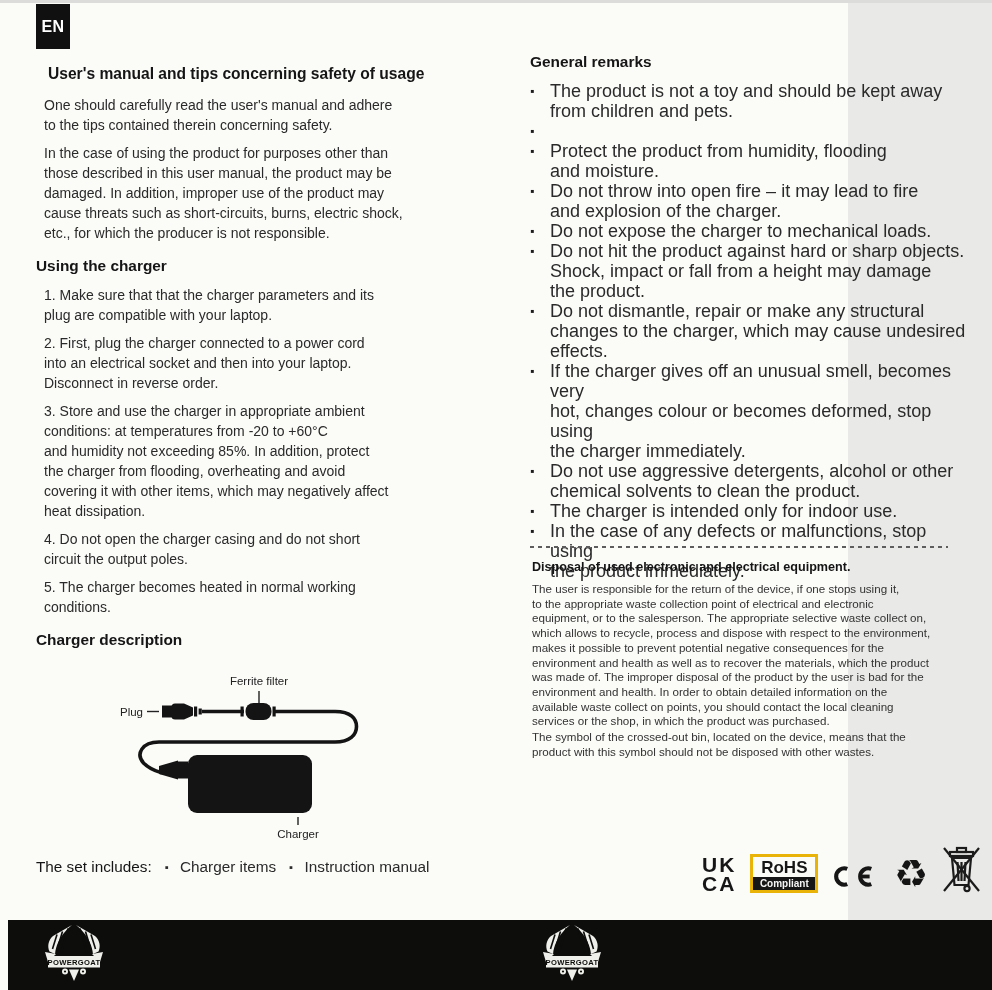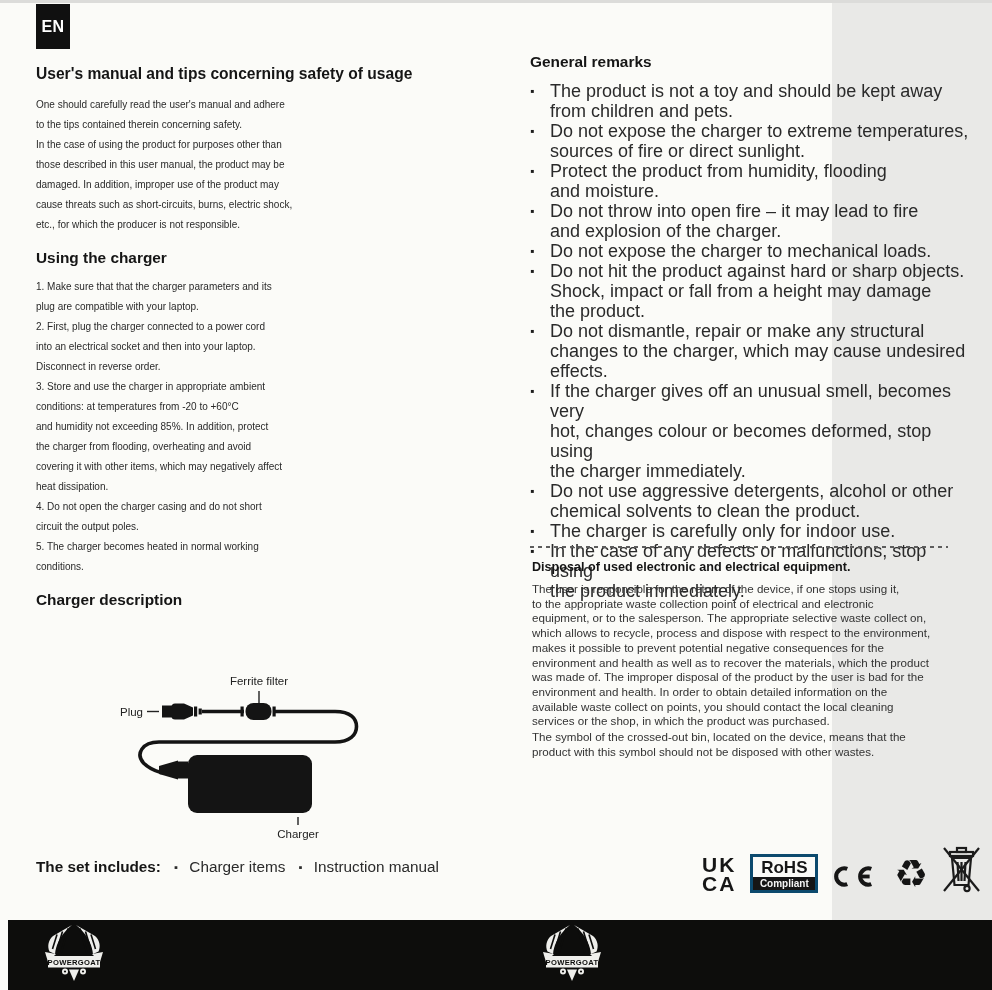--- a/index.html
+++ b/index.html
@@ -1,58 +1,58 @@
 <!DOCTYPE html>
 <html><head>
 <meta charset="utf-8">
 <style>
   html,body{margin:0;padding:0;}
   body{width:992px;height:990px;overflow:hidden;background:#e9e9e7;}
   .page{position:relative;width:832px;height:990px;background:#fbfbf8;
-        font-family:"Liberation Sans","DejaVu Sans",sans-serif;color:#2a2a2a;}
+        font-family:"Liberation Sans","DejaVu Sans",sans-serif;color:#2a2a2a;padding-left:16px;}
   .top-edge{position:absolute;left:0;top:0;width:992px;height:3px;background:#dcdcda;}
 
   
   .en-badge{position:absolute;left:36px;top:4px;width:34px;height:45px;background:#101010;
             color:#fff;font-weight:bold;font-size:16px;display:flex;align-items:center;justify-content:center;
             letter-spacing:.5px;}
 
   
   .col-left{position:absolute;left:36px;top:64px;width:448px;}
   .col-right{position:absolute;left:530px;top:52px;width:440px;}
 
-  h2.sec{font-size:15.6px;font-weight:bold;color:#151515;margin:0 0 11px 0;line-height:20px;}
+  h2.sec{font-size:15.6px;font-weight:bold;color:#151515;margin:0 0 11px 12px;line-height:20px;}
   h3.sec{font-size:15.4px;font-weight:bold;color:#151515;margin:13px 0 9px 0;line-height:20px;}
-  p.body{font-size:10px;line-height:20px;margin:0;white-space:pre-line;}
+  p.body{font-size:14px;line-height:20px;margin:8px;white-space:pre-line;}
 
   
   ul.remarks{list-style:none;margin:0;padding:0;}
   ul.remarks li{display:flex;margin:0;}
   .blt{width:14px;flex:0 0 14px;font-size:12px;line-height:20px;color:#1c1c1c;}
   .btxt{font-size:18px;line-height:20px;white-space:pre-line;margin-left:6px;}
 
   .dashed-sep{position:absolute;left:530px;top:546px;width:418px;height:2px;
      background:repeating-linear-gradient(90deg,#5d5d5d 0 4px,transparent 4px 8px);}
 
   .disposal{position:absolute;left:532px;top:560px;width:436px;}
   .disposal h4{font-size:12.6px;font-weight:bold;color:#141414;margin:0 0 7px 0;line-height:15px;}
   .disposal p{font-size:11.6px;line-height:14.7px;margin:0 0 1px 0;white-space:pre-line;color:#333;}
 
   
   .marks{position:absolute;left:702px;top:845px;display:flex;align-items:flex-end;gap:14px;height:48px;}
   .ukca{font-weight:bold;font-size:21px;line-height:19px;letter-spacing:2px;color:#161616;}
-  .rohs{border:3px solid #0c4a6e;width:62px;text-align:center;background:#fbfbf8;}
+  .rohs{border:3px solid #eab308;width:62px;text-align:center;background:#fbfbf8;}
   .rohs-top{font-size:17px;font-weight:800;color:#161616;line-height:19px;padding-top:1px;}
   .rohs-bottom{background:#161616;color:#f5f5f5;font-size:10px;line-height:13px;font-weight:600;}
   .recycle{font-size:38px;line-height:38px;color:#141414;font-family:"DejaVu Sans",sans-serif;}
   .vh{position:absolute;width:1px;height:1px;overflow:hidden;clip:rect(0 0 0 0);white-space:nowrap;}
 
   
   .set-line{position:absolute;left:36px;top:857px;font-size:15.3px;line-height:20px;}
-  .set-line .lbl{font-weight:bold;color:#151515;}
+  .set-line .lbl{font-weight:normal;color:#151515;}
   .set-line .sq{font-size:11px;margin:0 7px 0 9px;vertical-align:1px;}
 
   
   .diagram{position:absolute;left:36px;top:660px;}
 
   
   .footer{position:absolute;left:0;top:920px;width:992px;height:70px;background:#0d0d0c;margin-left:8px;}
   .goat{position:absolute;top:3px;width:64px;height:60px;}
   .goat.g1{left:34px;} .goat.g2{left:532px;}
 </style>
@@ -141,22 +141,20 @@
   <div class="col-right">
     <h3 class="sec" style="margin-top:0;">General remarks</h3>
     <ul class="remarks">
       <li>
           <span class="blt">▪</span>
           <span class="btxt">The product is not a toy and should be kept away
 from children and pets.</span>
         </li>
       <li>
           <span class="blt">▪</span>
-          <span class="btxt">Do not expose the charger to extreme temperatures,
-sources of fire or direct sunlight.</span>
         </li>
       <li>
           <span class="blt">▪</span>
           <span class="btxt">Protect the product from humidity, flooding
 and moisture.</span>
         </li>
       <li>
           <span class="blt">▪</span>
           <span class="btxt">Do not throw into open fire – it may lead to fire
 and explosion of the charger.</span>
@@ -183,21 +181,21 @@
 hot, changes colour or becomes deformed, stop using
 the charger immediately.</span>
         </li>
       <li>
           <span class="blt">▪</span>
           <span class="btxt">Do not use aggressive detergents, alcohol or other
 chemical solvents to clean the product.</span>
         </li>
       <li>
           <span class="blt">▪</span>
-          <span class="btxt">The charger is carefully only for indoor use.</span>
+          <span class="btxt">The charger is intended only for indoor use.</span>
         </li>
       <li>
           <span class="blt">▪</span>
           <span class="btxt">In the case of any defects or malfunctions, stop using
 the product immediately.</span>
         </li>
     </ul>
   </div>
 
   <div class="dashed-sep"></div>

